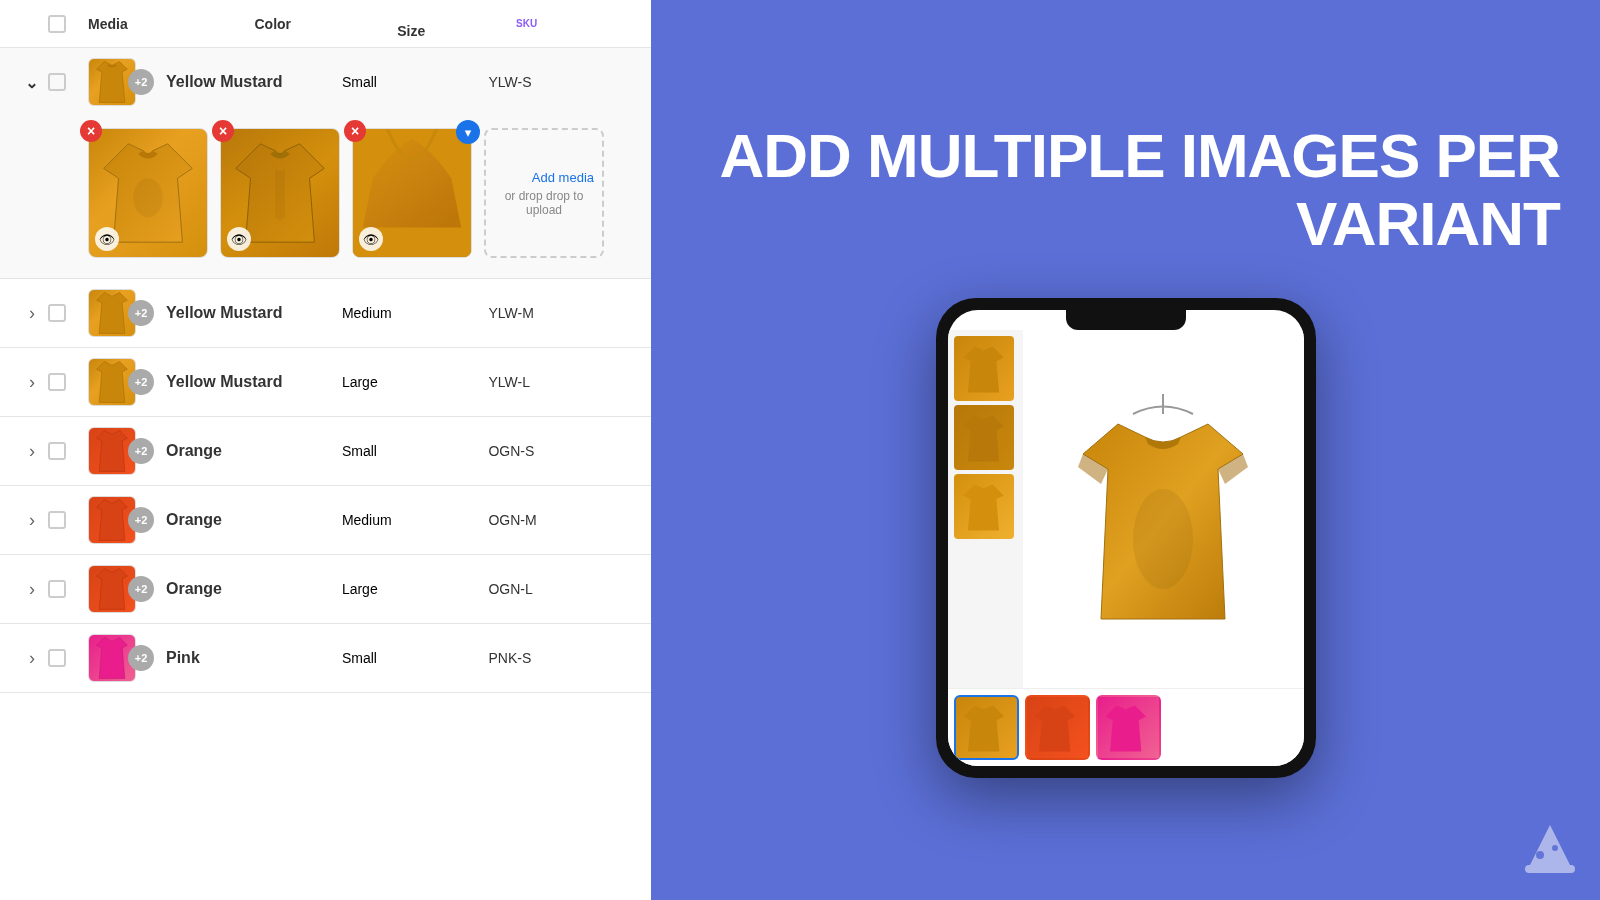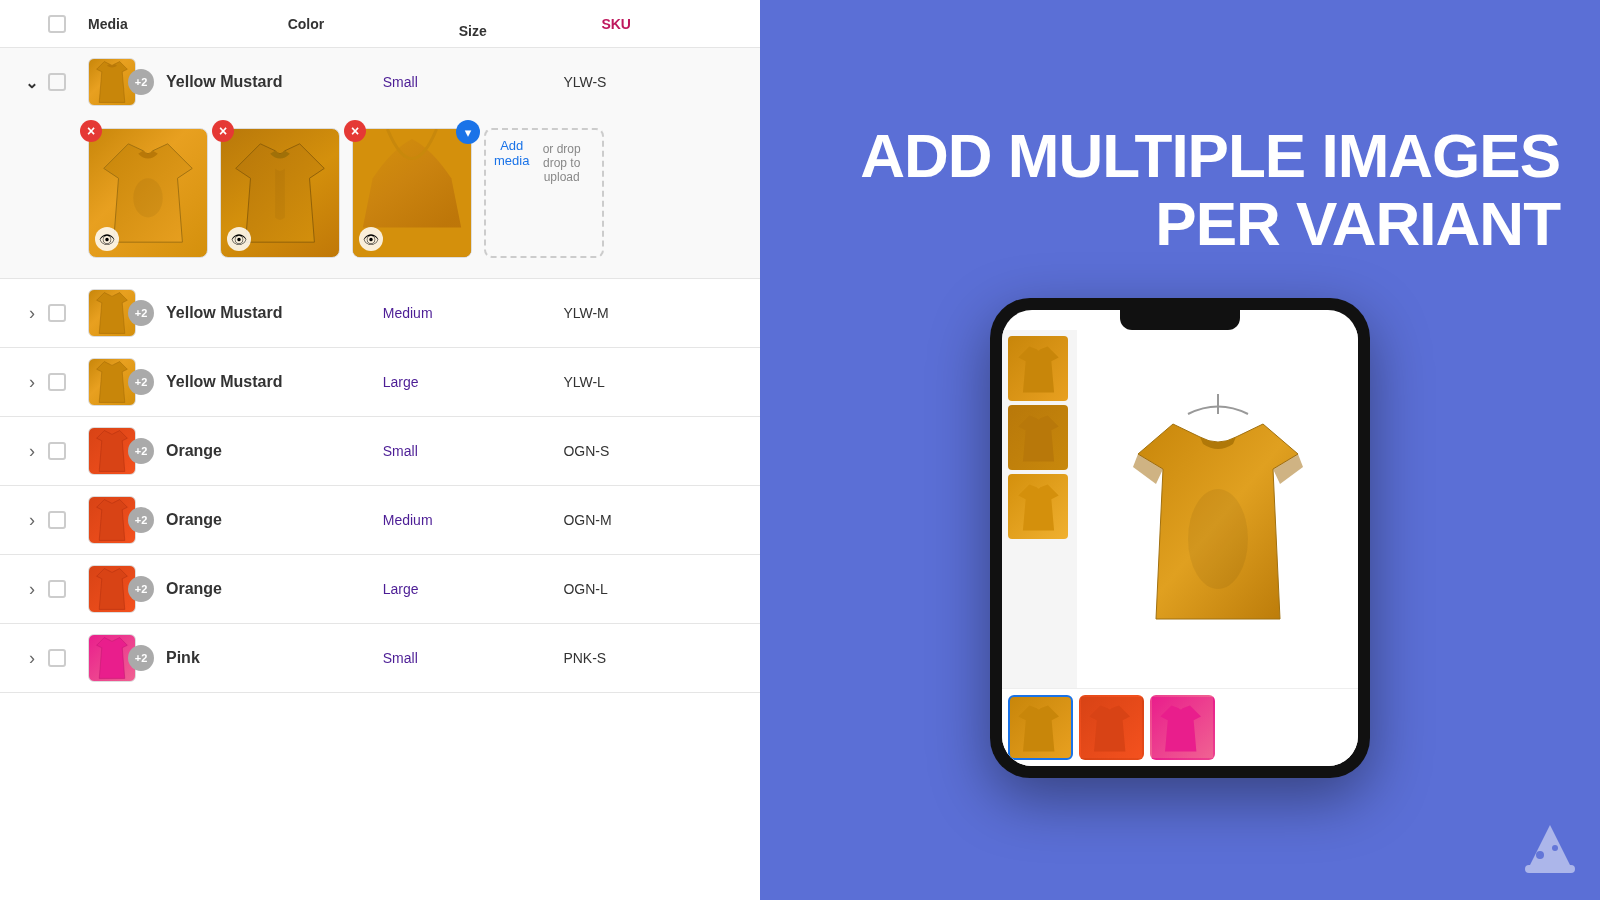--- a/index.html
+++ b/index.html
@@ -1,20 +1,20 @@
 <!DOCTYPE html>
 <html><head>
   <meta charset="utf-8">
   <style>
     * { box-sizing: border-box; margin: 0; padding: 0; }
     body { font-family: -apple-system, BlinkMacSystemFont, 'Segoe UI', sans-serif; display: flex; width: 1600px; height: 900px; overflow: hidden; background: #fff; }
 
     
     .left-panel {
-      width: 760px;
+      width: 651px;
       height: 900px;
       overflow-y: auto;
       background: #fff;
       flex-shrink: 0;
     }
 
     
     .table-header {
       display: flex;
       align-items: center;
@@ -23,21 +23,21 @@
       background: #fff;
       position: sticky;
       top: 0;
       z-index: 10;
     }
     .col-expand { width: 32px; }
     .col-check { width: 40px; }
     .col-media { flex: 1.4; font-size: 14px; font-weight: 600; color: #333; }
     .col-color { flex: 1.2; font-size: 14px; font-weight: 600; color: #333; }
     .col-size { flex: 1; font-size: 14px; font-weight: 700; color: #333; margin-top: 15px; }
-    .col-sku { flex: 1; font-size: 14px; font-weight: 600; color: #be185d; }
+    .col-sku { flex: 1; font-size: 10px; font-weight: 600; color: #8b5cf6; }
 
     
     .variant-row {
       display: flex;
       align-items: center;
       padding: 10px 16px;
       border-bottom: 1px solid #e5e5e5;
       min-height: 60px;
     }
     .variant-row.expanded { background: #f9f9f9; border-bottom: none; }
@@ -94,21 +94,21 @@
       font-size: 11px;
       font-weight: 600;
       display: flex;
       align-items: center;
       justify-content: center;
       margin-left: -8px;
       flex-shrink: 0;
     }
 
     .cell-color { flex: 1.2; font-size: 16px; color: #333; font-weight: bold; }
-    .cell-size { flex: 1; font-size: 14px; color: #4c1d95; }
+    .cell-size { flex: 1; font-size: 14px; color: #000000; }
     .cell-sku { flex: 1; font-size: 14px; color: #333; }
 
     
     .expanded-content {
       padding: 12px 16px 20px 88px;
       border-bottom: 1px solid #e5e5e5;
       background: #f9f9f9;
     }
     .image-grid {
       display: flex;
@@ -188,22 +188,22 @@
       z-index: 5;
     }
 
     
     .add-media-box {
       width: 120px;
       height: 130px;
       border: 2px dashed #ccc;
       border-radius: 8px;
       display: flex;
-      flex-direction: row;
-      align-items: flex-start;
+      flex-direction: column;
+      align-items: flex-end;
       justify-content: center;
       cursor: pointer;
       color: #1a73e8;
       text-align: center;
       padding: 8px;
     }
     .add-media-link {
       font-size: 13px;
       color: #1a73e8;
       font-weight: 500;

